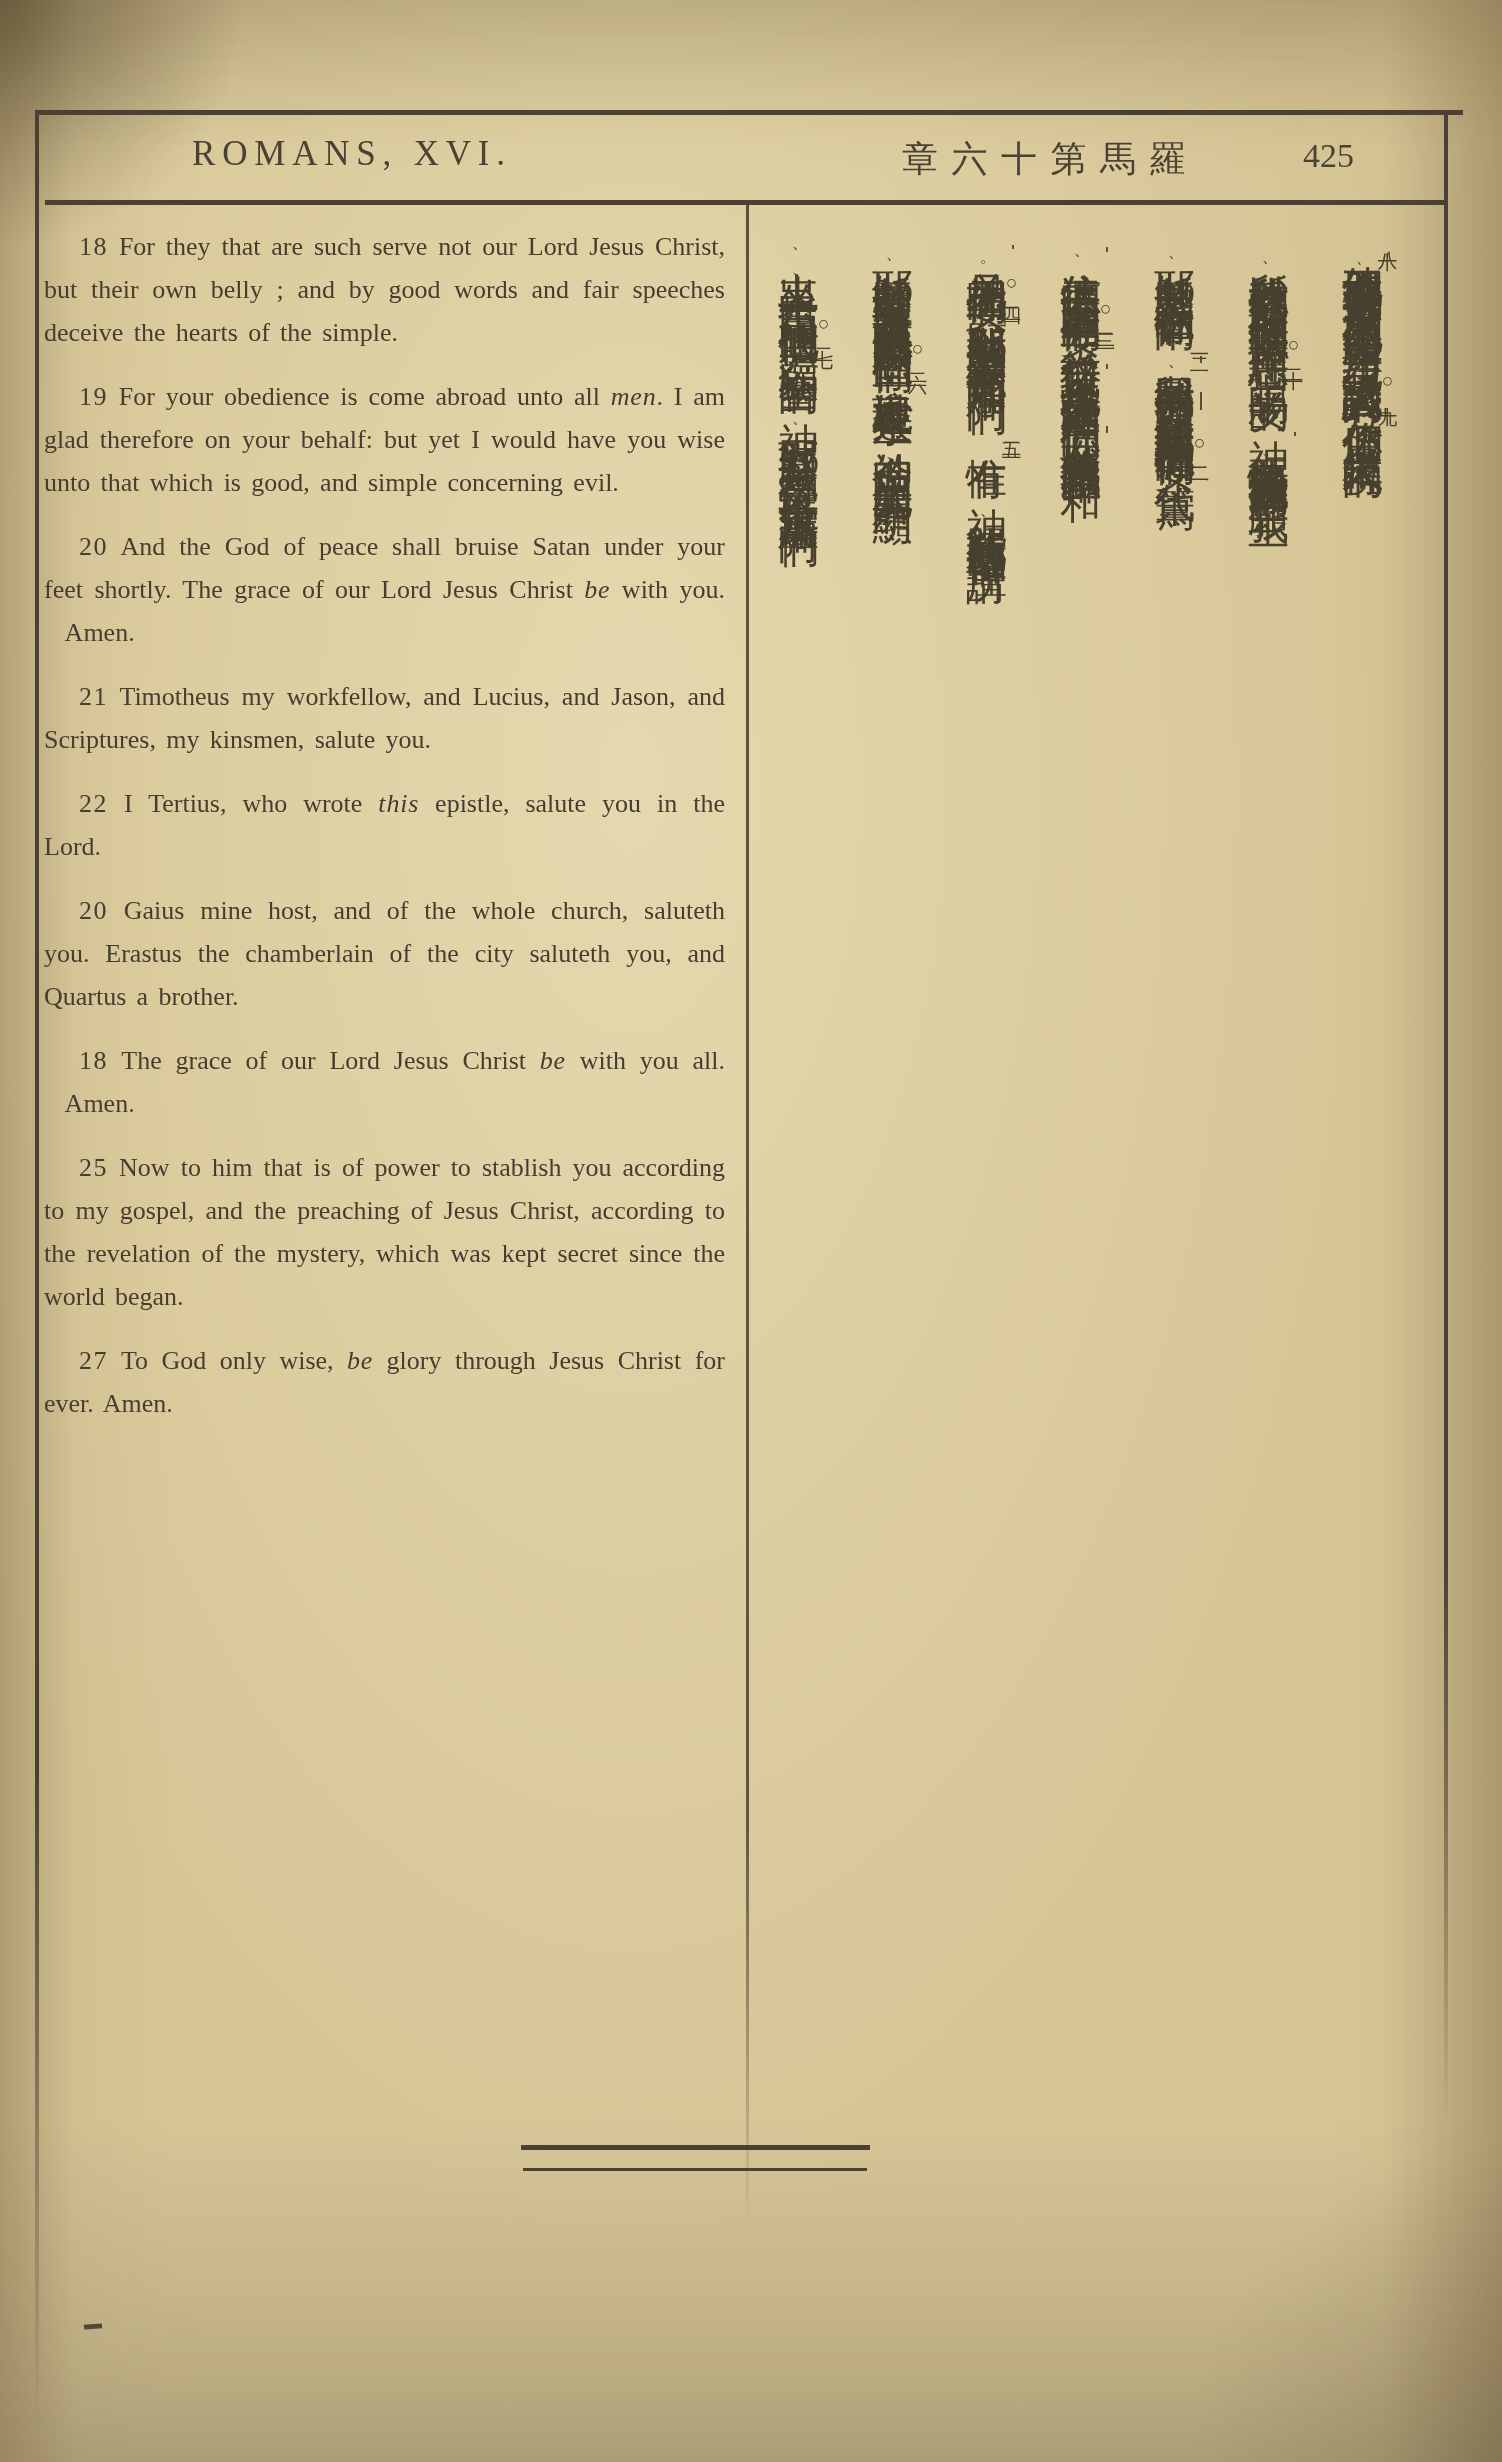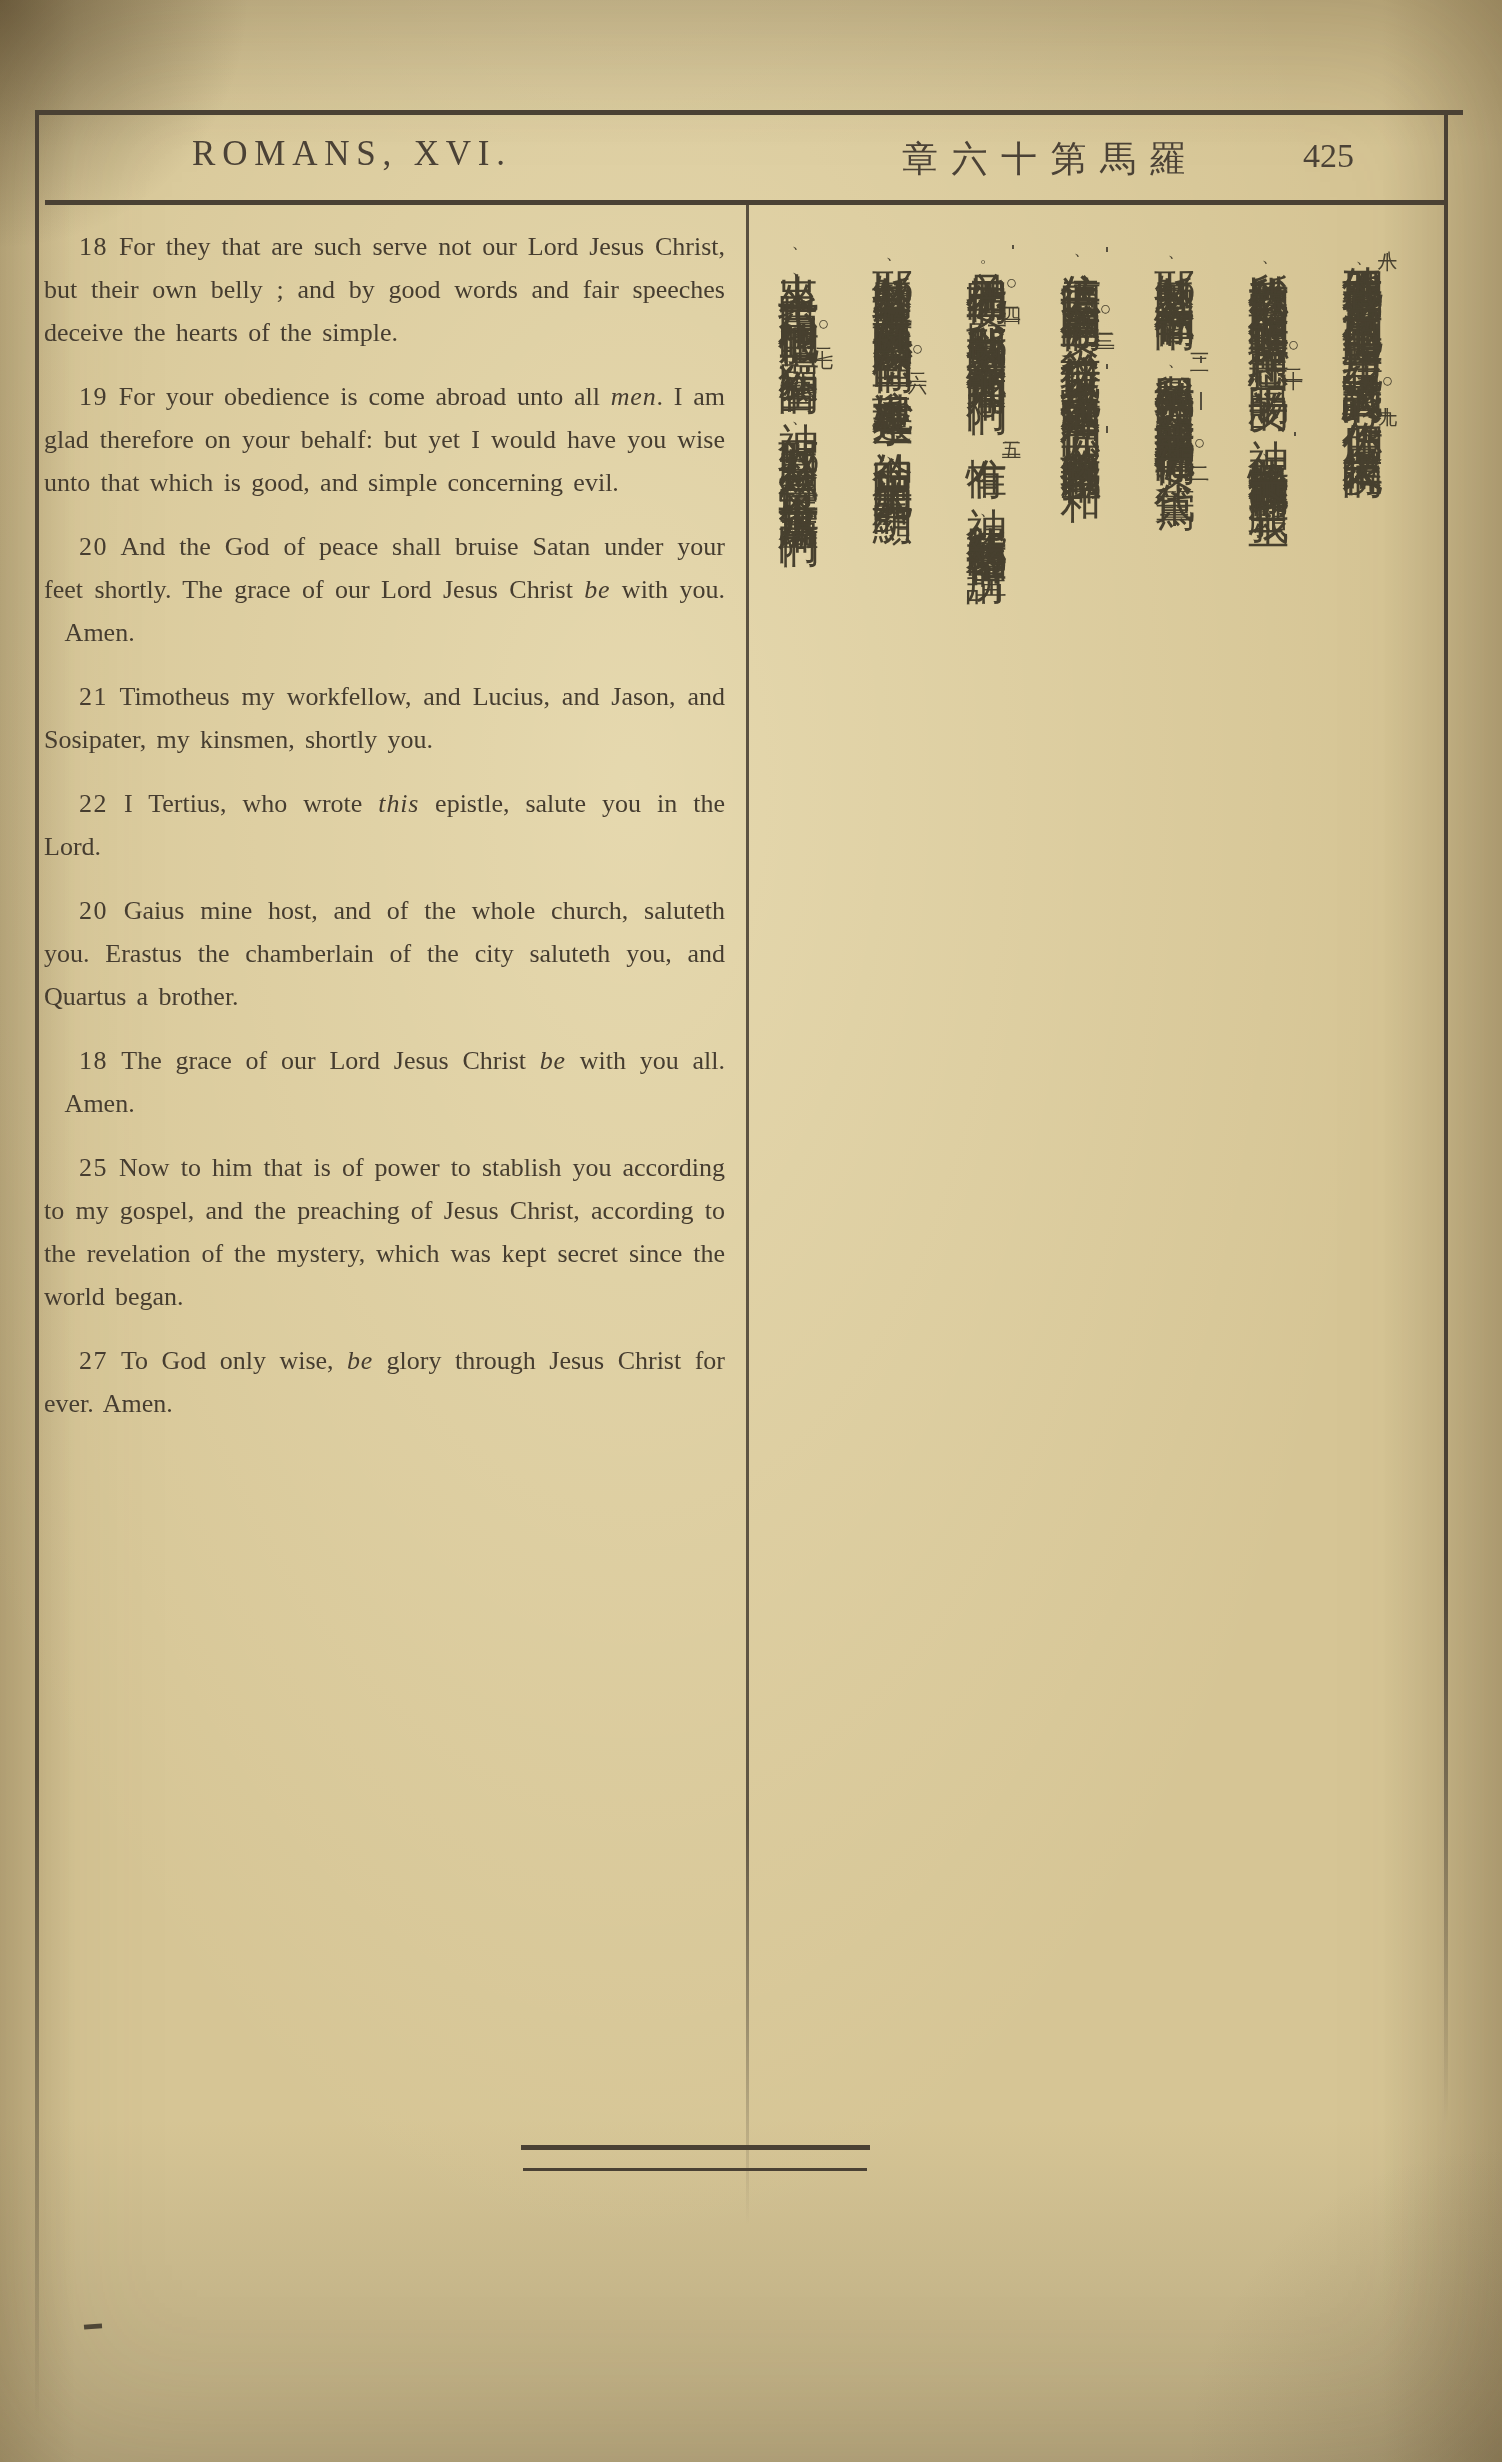--- a/index.html
+++ b/index.html
@@ -93,21 +93,21 @@
   <div class="rule divider" style="left:746px;top:204px;width:3px;height:2021px;"></div>
 
   <div class="hdr-title-en">ROMANS, XVI.</div>
   <div class="hdr-title-zh">章六十第馬羅</div>
   <div class="hdr-page-number">425</div>
 
   <div class="english">
       <p><span class="vnum">18</span> <span>For they that are such serve not our Lord Jesus Christ, but their own belly ; and by good words and fair speeches deceive the hearts of the simple.</span></p>
       <p><span class="vnum">19</span> <span>For your obedience is come abroad unto all </span><i>men</i><span>. I am glad therefore on your behalf: but yet I would have you wise unto that which is good, and simple concerning evil.</span></p>
       <p><span class="vnum">20</span> <span>And the God of peace shall bruise Satan under your feet shortly. The grace of our Lord Jesus Christ </span><i>be</i><span> with you. &nbsp;&nbsp;Amen.</span></p>
-      <p><span class="vnum">21</span> <span>Timotheus my workfellow, and Lucius, and Jason, and Sosipater, my kinsmen, shortly you.</span></p>
+      <p><span class="vnum">21</span> <span>Timotheus my workfellow, and Lucius, and Jason, and Scriptures, my kinsmen, salute you.</span></p>
       <p><span class="vnum">22</span> <span>I Tertius, who wrote </span><i>this</i><span> epistle, salute you in the Lord.</span></p>
       <p><span class="vnum">20</span> <span>Gaius mine host, and of the whole church, saluteth you. Erastus the chamberlain of the city saluteth you, and Quartus a brother.</span></p>
       <p><span class="vnum">18</span> <span>The grace of our Lord Jesus Christ </span><i>be</i><span> with you all. &nbsp;&nbsp;Amen.</span></p>
       <p><span class="vnum">25</span> <span>Now to him that is of power to stablish you according to my gospel, and the preaching of Jesus Christ, according to the revelation of the mystery, which was kept secret since the world began.</span></p>
       <p><span class="vnum">27</span> <span>To God only wise, </span><i>be</i><span> glory through Jesus Christ for ever. Amen.</span></p>
     </div>
 
   <div class="chinese">
       <div class="ccol"><span class="marker">十八</span><span>他們不服事我主耶穌基督<span class="punct">、</span>只服事他們的口腹<span class="punct">、</span>用巧語花言<span class="punct">、</span>誘惑誠實人的心<span class="punct">。</span></span><span class="marker">○十九</span><span>你們信服<span class="punct">、</span>是衆人曉得的<span class="punct">、</span></span></div>
       <div class="ccol"><span>所以我爲你們歡喜<span class="punct">、</span>但願你們行善聰明<span class="punct">、</span>作惡愚拙<span class="punct">。</span></span><span class="marker">○二十</span><span>賜平安的　神<span class="punct">、</span>快要將</span><span class="pname">撒但</span><span>踐踏在你們脚下<span class="punct">、</span>願我主</span></div>

